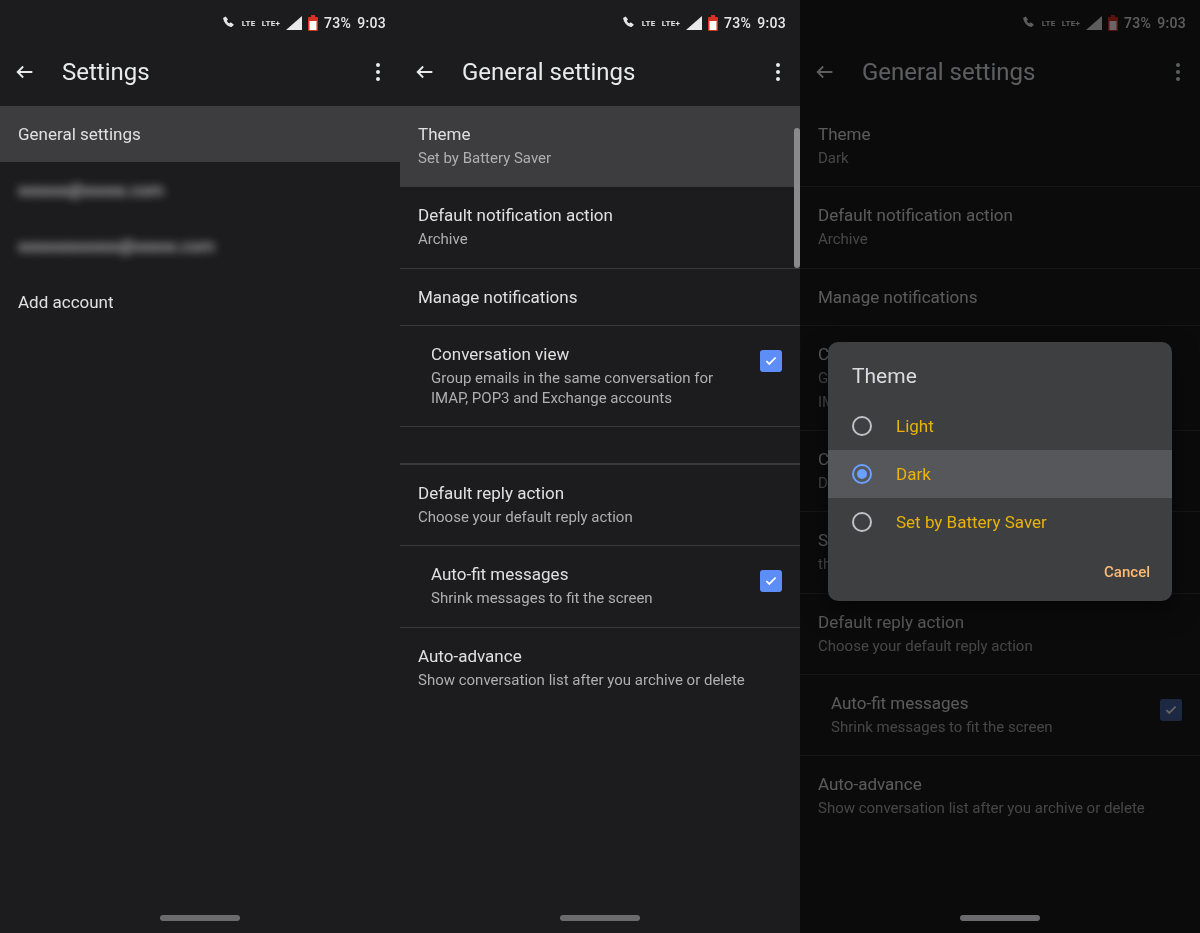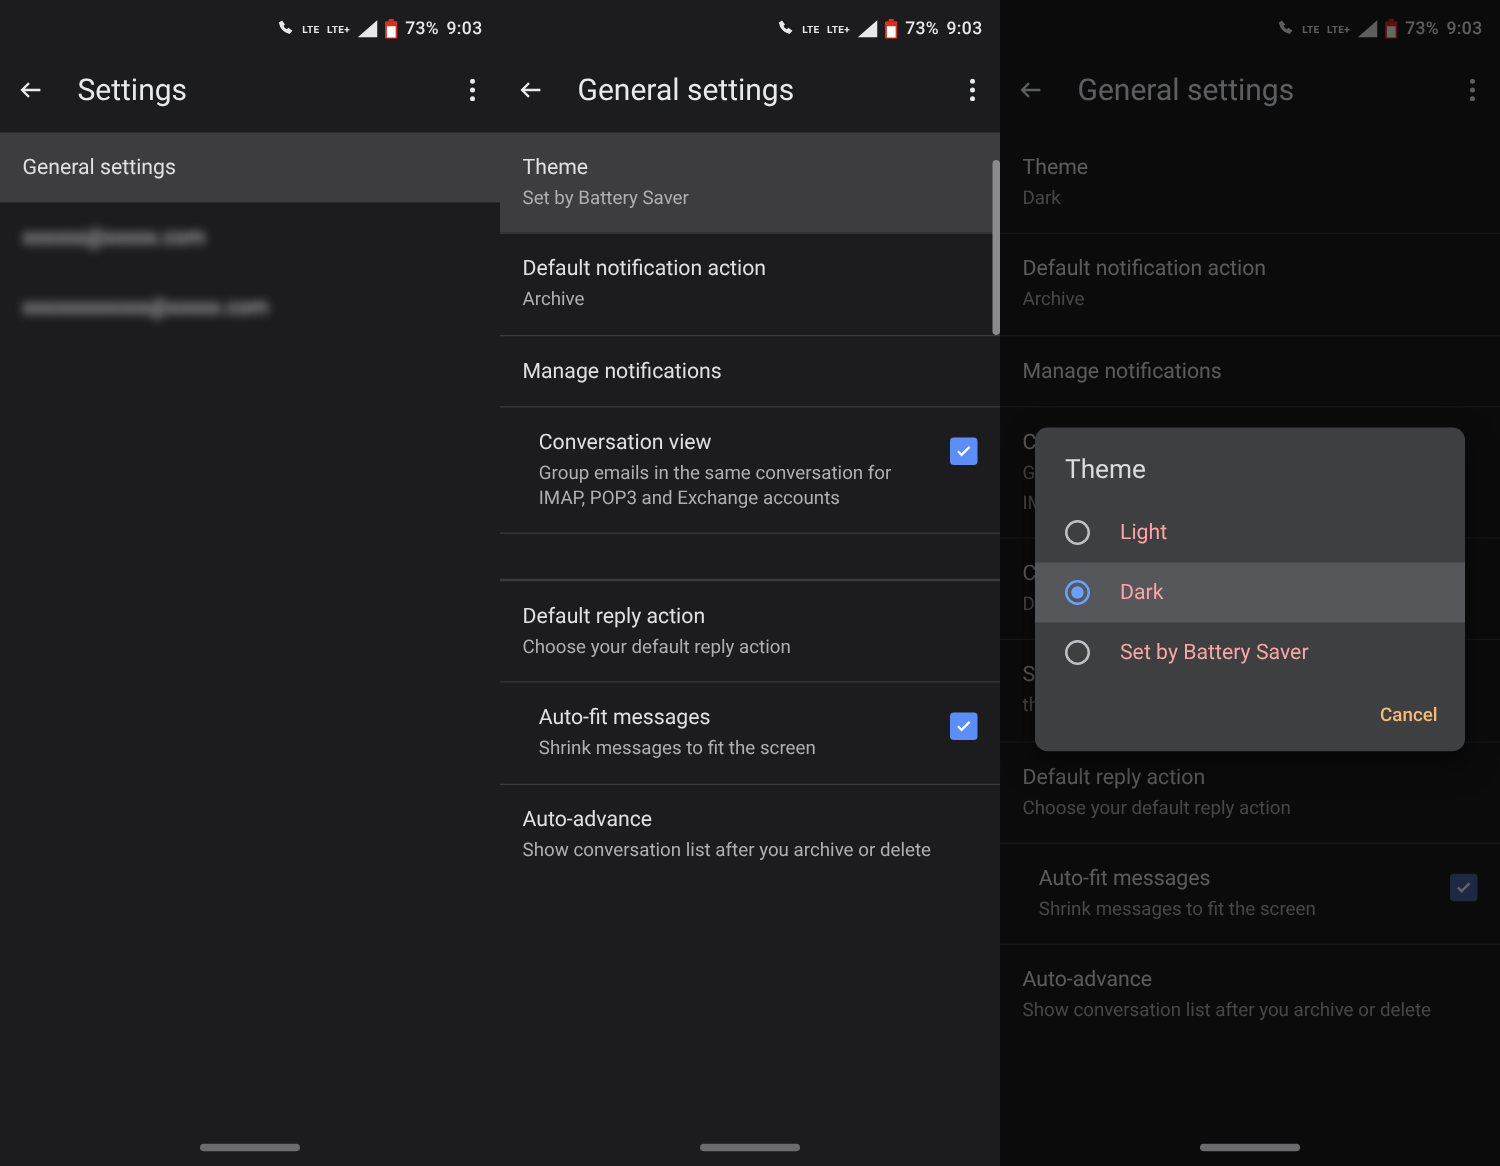--- a/index.html
+++ b/index.html
@@ -152,21 +152,21 @@
     font-weight: 400;
     padding: 22px 24px 14px;
     color: #dadce0;
   }
   .dopt {
     display: flex;
     align-items: center;
     gap: 24px;
     padding: 14px 24px;
     font-size: 17px;
-    color: #fca5a5;
+    color: #eab308;
   }
   .dopt.sel { background: #55575a; }
   .radio {
     width: 20px;
     height: 20px;
     border: 2px solid #bdc1c6;
     border-radius: 50%;
     position: relative;
     flex: none;
   }
@@ -236,20 +236,23 @@
   <div class="list">
     <div class="item highlight">
       <div class="label">General settings</div>
     </div>
     <div class="item">
       <div class="label blurred">xxxxxx@xxxxx.com</div>
     </div>
     <div class="item">
       <div class="label blurred">xxxxxxxxxxxx@xxxxx.com</div>
     </div>
+    <div class="item">
+      <div class="label">Add account</div>
+    </div>
   </div>
 
   <div class="navpill"></div>
 </div>
 
 <div class="phone">
   <div class="statusbar">
     <span class="ico">
       <svg width="14" height="14" viewBox="0 0 24 24" fill="none" stroke="#e8e8e8" stroke-width="2">
           <path d="M3 4c1 6 6 13 13 14l3-3-4-3-2 2c-3-1-5-3-6-6l2-2-3-4-3 2z" fill="#e8e8e8"></path>

